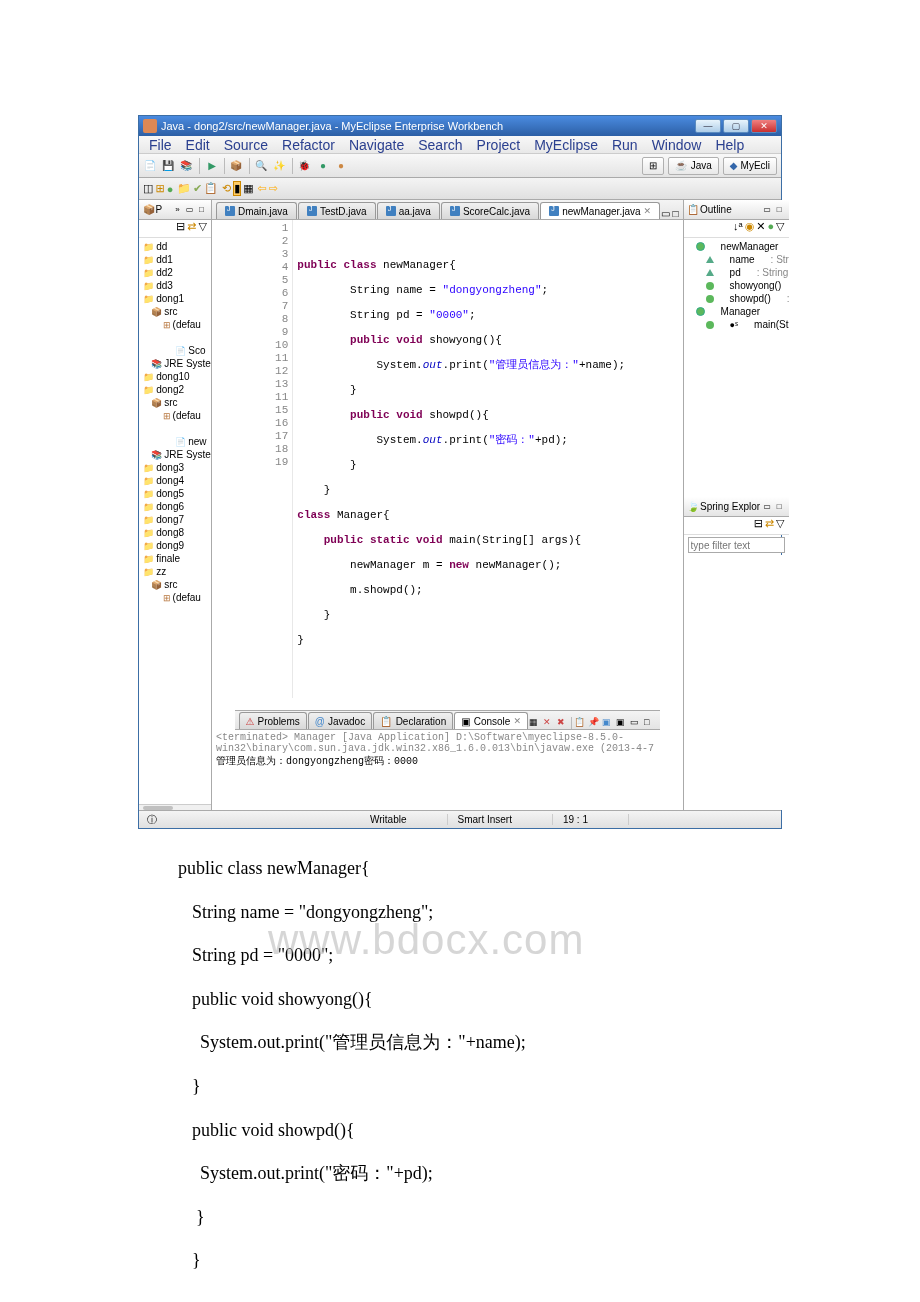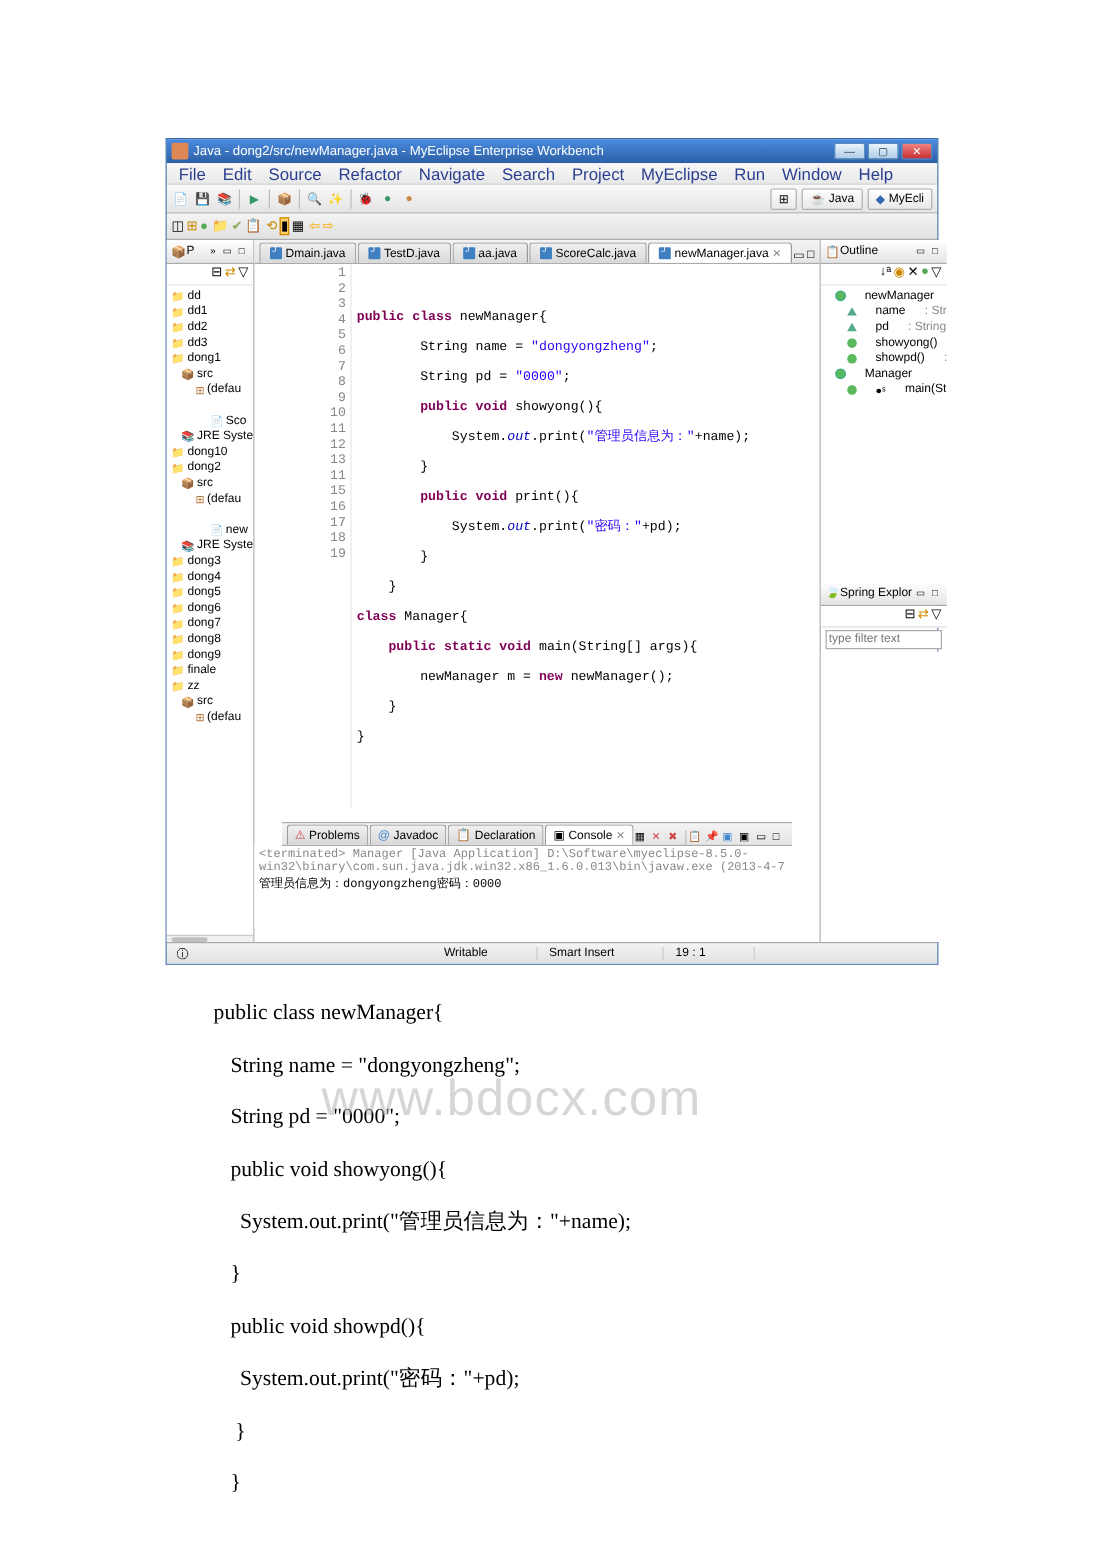--- a/index.html
+++ b/index.html
@@ -306,27 +306,28 @@
               <div>19</div>
         </div>
         <div class="code">
 <div class="line"></div>
 <div class="line"><span class="kw">public class</span><span> newManager{</span></div>
 <div class="line"><span>        String name = </span><span class="str">"dongyongzheng"</span><span>;</span></div>
 <div class="line"><span>        String pd = </span><span class="str">"0000"</span><span>;</span></div>
 <div class="line"><span class="kw">        public void</span><span> showyong(){</span></div>
 <div class="line"><span>            System.</span><span style="color:#0000c0;font-style:italic">out</span><span>.print(</span><span class="str">"管理员信息为："</span><span>+name);</span></div>
 <div class="line"><span>        }</span></div>
-<div class="line"><span class="kw">        public void</span><span> print(){</span></div>
+<div class="line"><span class="kw">        public void</span><span> showpd(){</span></div>
 <div class="line"><span>            System.</span><span style="color:#0000c0;font-style:italic">out</span><span>.print(</span><span class="str">"密码："</span><span>+pd);</span></div>
 <div class="line"><span>        }</span></div>
 <div class="line"><span>    }</span></div>
 <div class="line"><span class="kw">class</span><span> Manager{</span></div>
 <div class="line"><span class="kw">    public static void</span><span> main(String[] args){</span></div>
 <div class="line"><span>        newManager m = </span><span class="kw">new</span><span> newManager();</span></div>
+<div class="line"><span>        m.showpd();</span></div>
 <div class="line"><span>    }</span></div>
 <div class="line"><span>}</span></div>
 <div class="line"></div>
         </div>
       </div>
       <div class="editor-hscroll"></div>
 
       <div class="bottom-tabs">
         <div class="tab">
               <span style="color:#c44">⚠</span>

